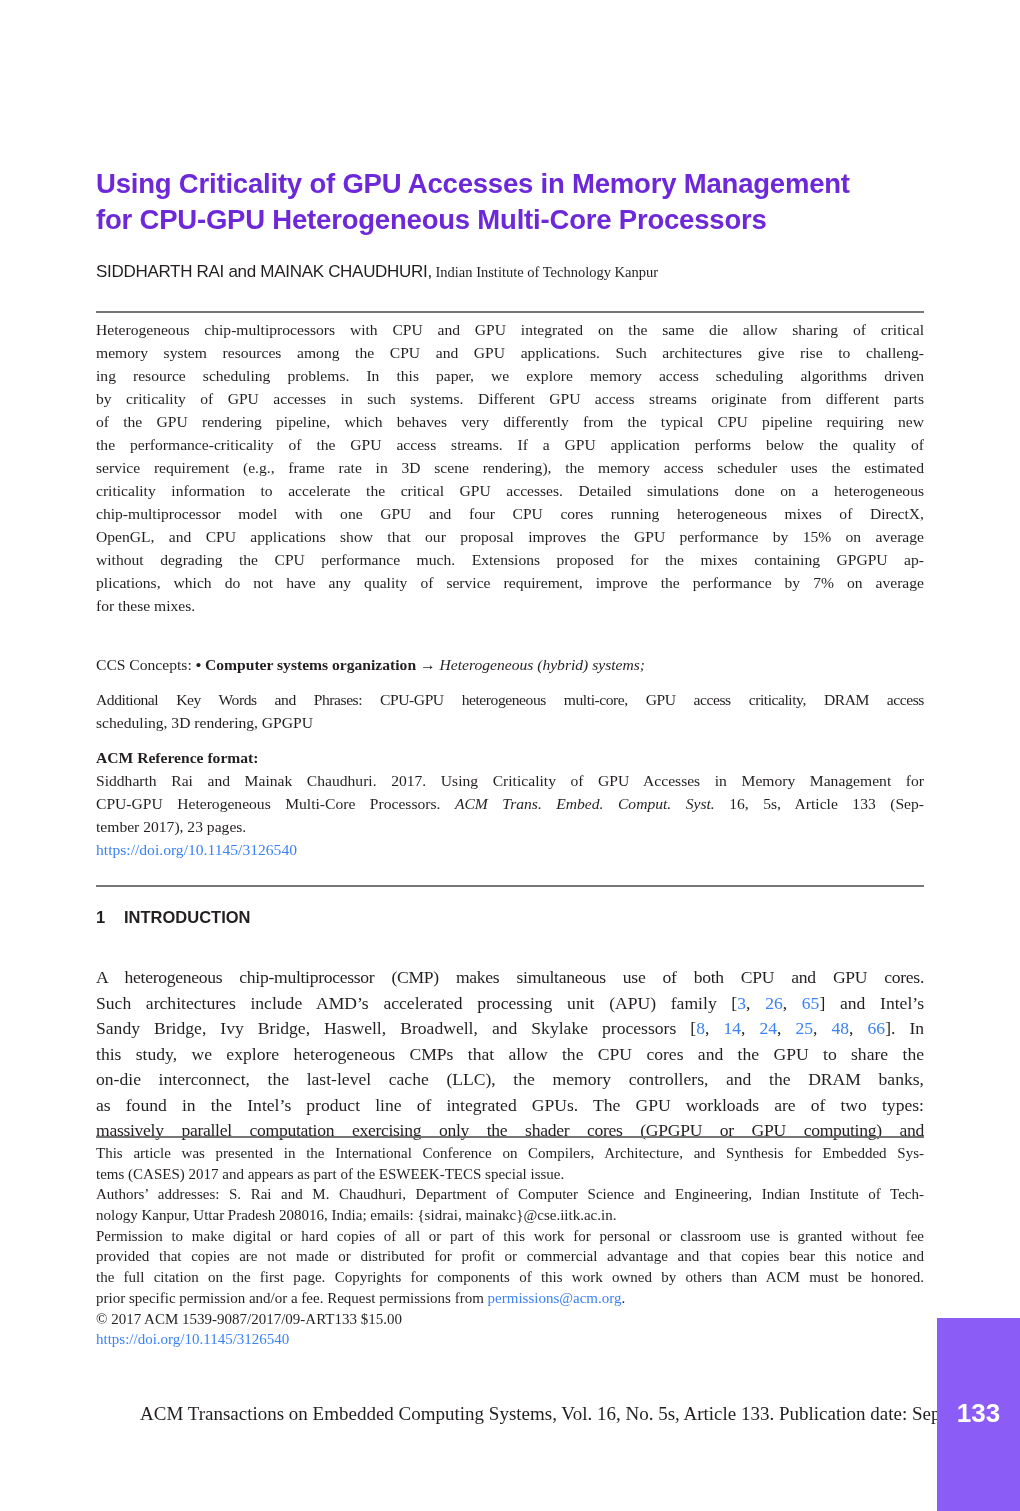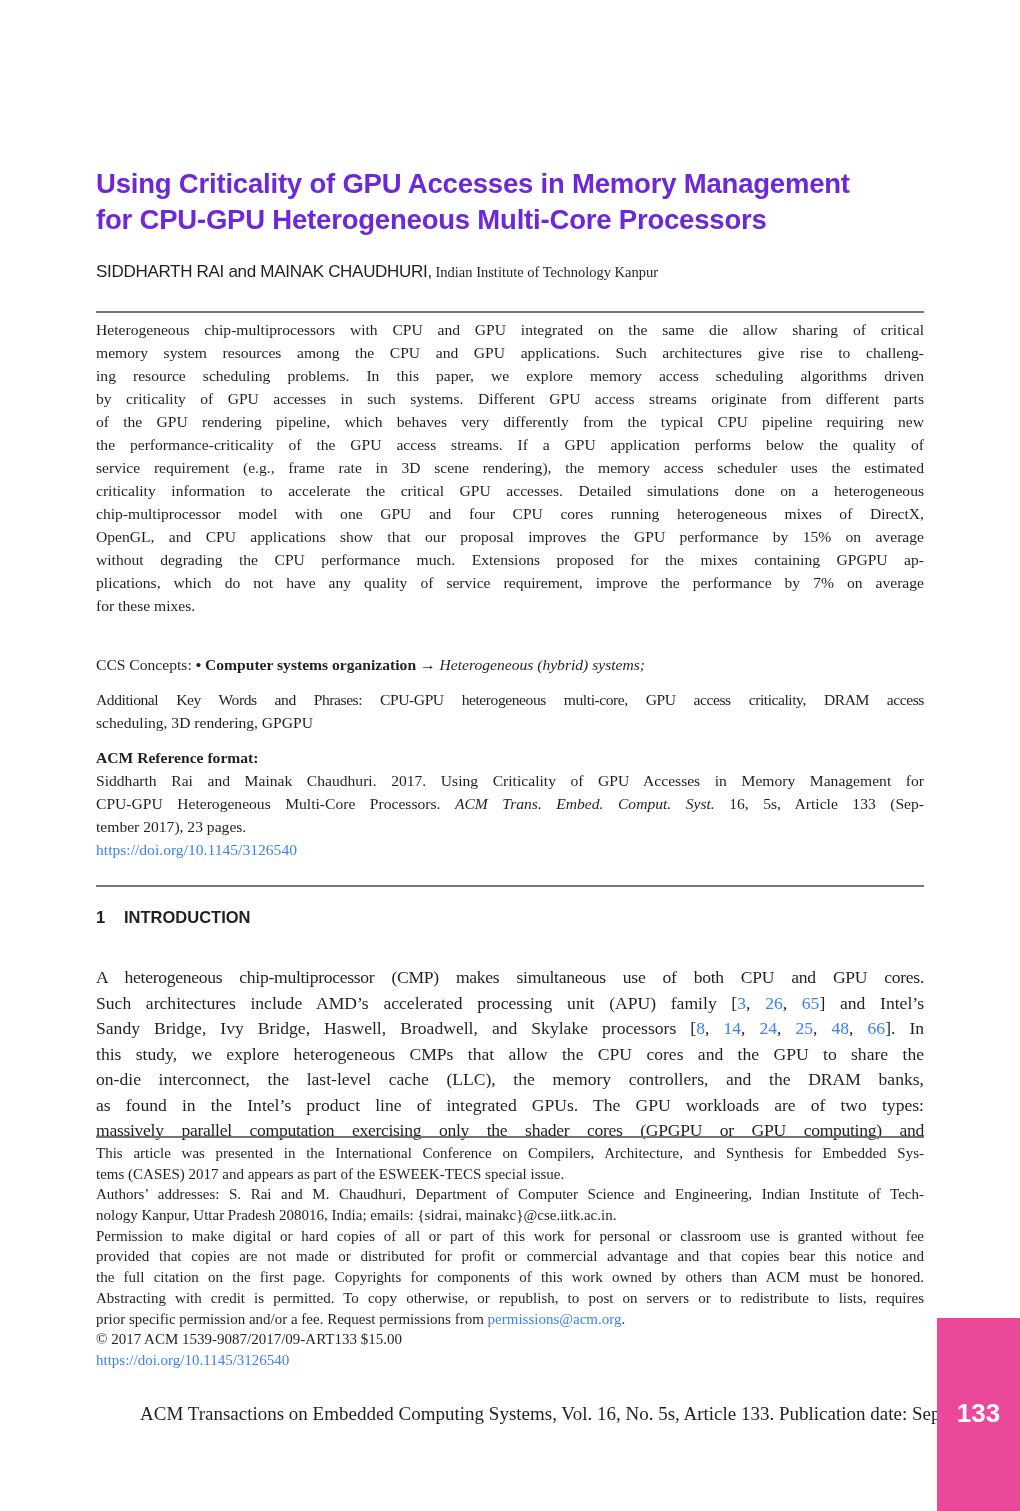--- a/index.html
+++ b/index.html
@@ -19,21 +19,21 @@
   .fn { font-size:15px; line-height:20.7px; }
   .fn .line { height:20.7px; }
   .intro { font-size:17.6px; line-height:25.5px; }
   .intro .line { height:25.5px; }
   a, .link { color:#3b82f6; text-decoration:none; }
   .bold { font-weight:bold; }
   .it { font-style:italic; }
   .sec { left:96px; top:908px; font-family:"Liberation Sans", sans-serif; font-weight:bold; font-size:16.5px; }
   .sec .num { display:inline-block; width:28px; }
   .footer { left:140px; top:1403px; width:785px; text-align:right; font-size:19px; white-space:nowrap; }
-  .tab { left:937px; top:1318px; width:83px; height:193px; background:#ec4899; }
+  .tab { left:937px; top:1318px; width:83px; height:193px; background:#8b5cf6; }
   .tab .pg { position:absolute; left:0; right:0; top:80px; text-align:center; color:#ffffff;
              font-family:"Liberation Sans", sans-serif; font-size:26px; font-weight:bold; }
 </style>
 </head>
 <body>
 
 <div class="abs title">
   <span>Using Criticality of GPU Accesses in Memory Management</span>
   <span>for CPU-GPU Heterogeneous Multi-Core Processors</span>
 </div>
@@ -96,21 +96,20 @@
 <div class="abs rule" style="top:1136px;"></div>
 
 <div class="abs block fn" style="top:1143px;">
   <span class="line">This article was presented in the International Conference on Compilers, Architecture, and Synthesis for Embedded Sys-</span>
   <span class="line last">tems (CASES) 2017 and appears as part of the ESWEEK-TECS special issue.</span>
   <span class="line">Authors’ addresses: S. Rai and M. Chaudhuri, Department of Computer Science and Engineering, Indian Institute of Tech-</span>
   <span class="line last">nology Kanpur, Uttar Pradesh 208016, India; emails: {sidrai, mainakc}@cse.iitk.ac.in.</span>
   <span class="line">Permission to make digital or hard copies of all or part of this work for personal or classroom use is granted without fee</span>
   <span class="line">provided that copies are not made or distributed for profit or commercial advantage and that copies bear this notice and</span>
   <span class="line">the full citation on the first page. Copyrights for components of this work owned by others than ACM must be honored.</span>
-  <span class="line">Abstracting with credit is permitted. To copy otherwise, or republish, to post on servers or to redistribute to lists, requires</span>
   <span class="line last"><span>prior specific permission and/or a fee. Request permissions from </span><a class="link">permissions@acm.org</a><span>.</span></span>
   <span class="line last">© 2017 ACM 1539-9087/2017/09-ART133 $15.00</span>
   <span class="line last"><a class="link">https://doi.org/10.1145/3126540</a></span>
 </div>
 
 <div class="abs footer">ACM Transactions on Embedded Computing Systems, Vol. 16, No. 5s, Article 133. Publication date: September 2017.</div>
 
 <div class="abs tab">
   <div class="pg">133</div>
 </div>

